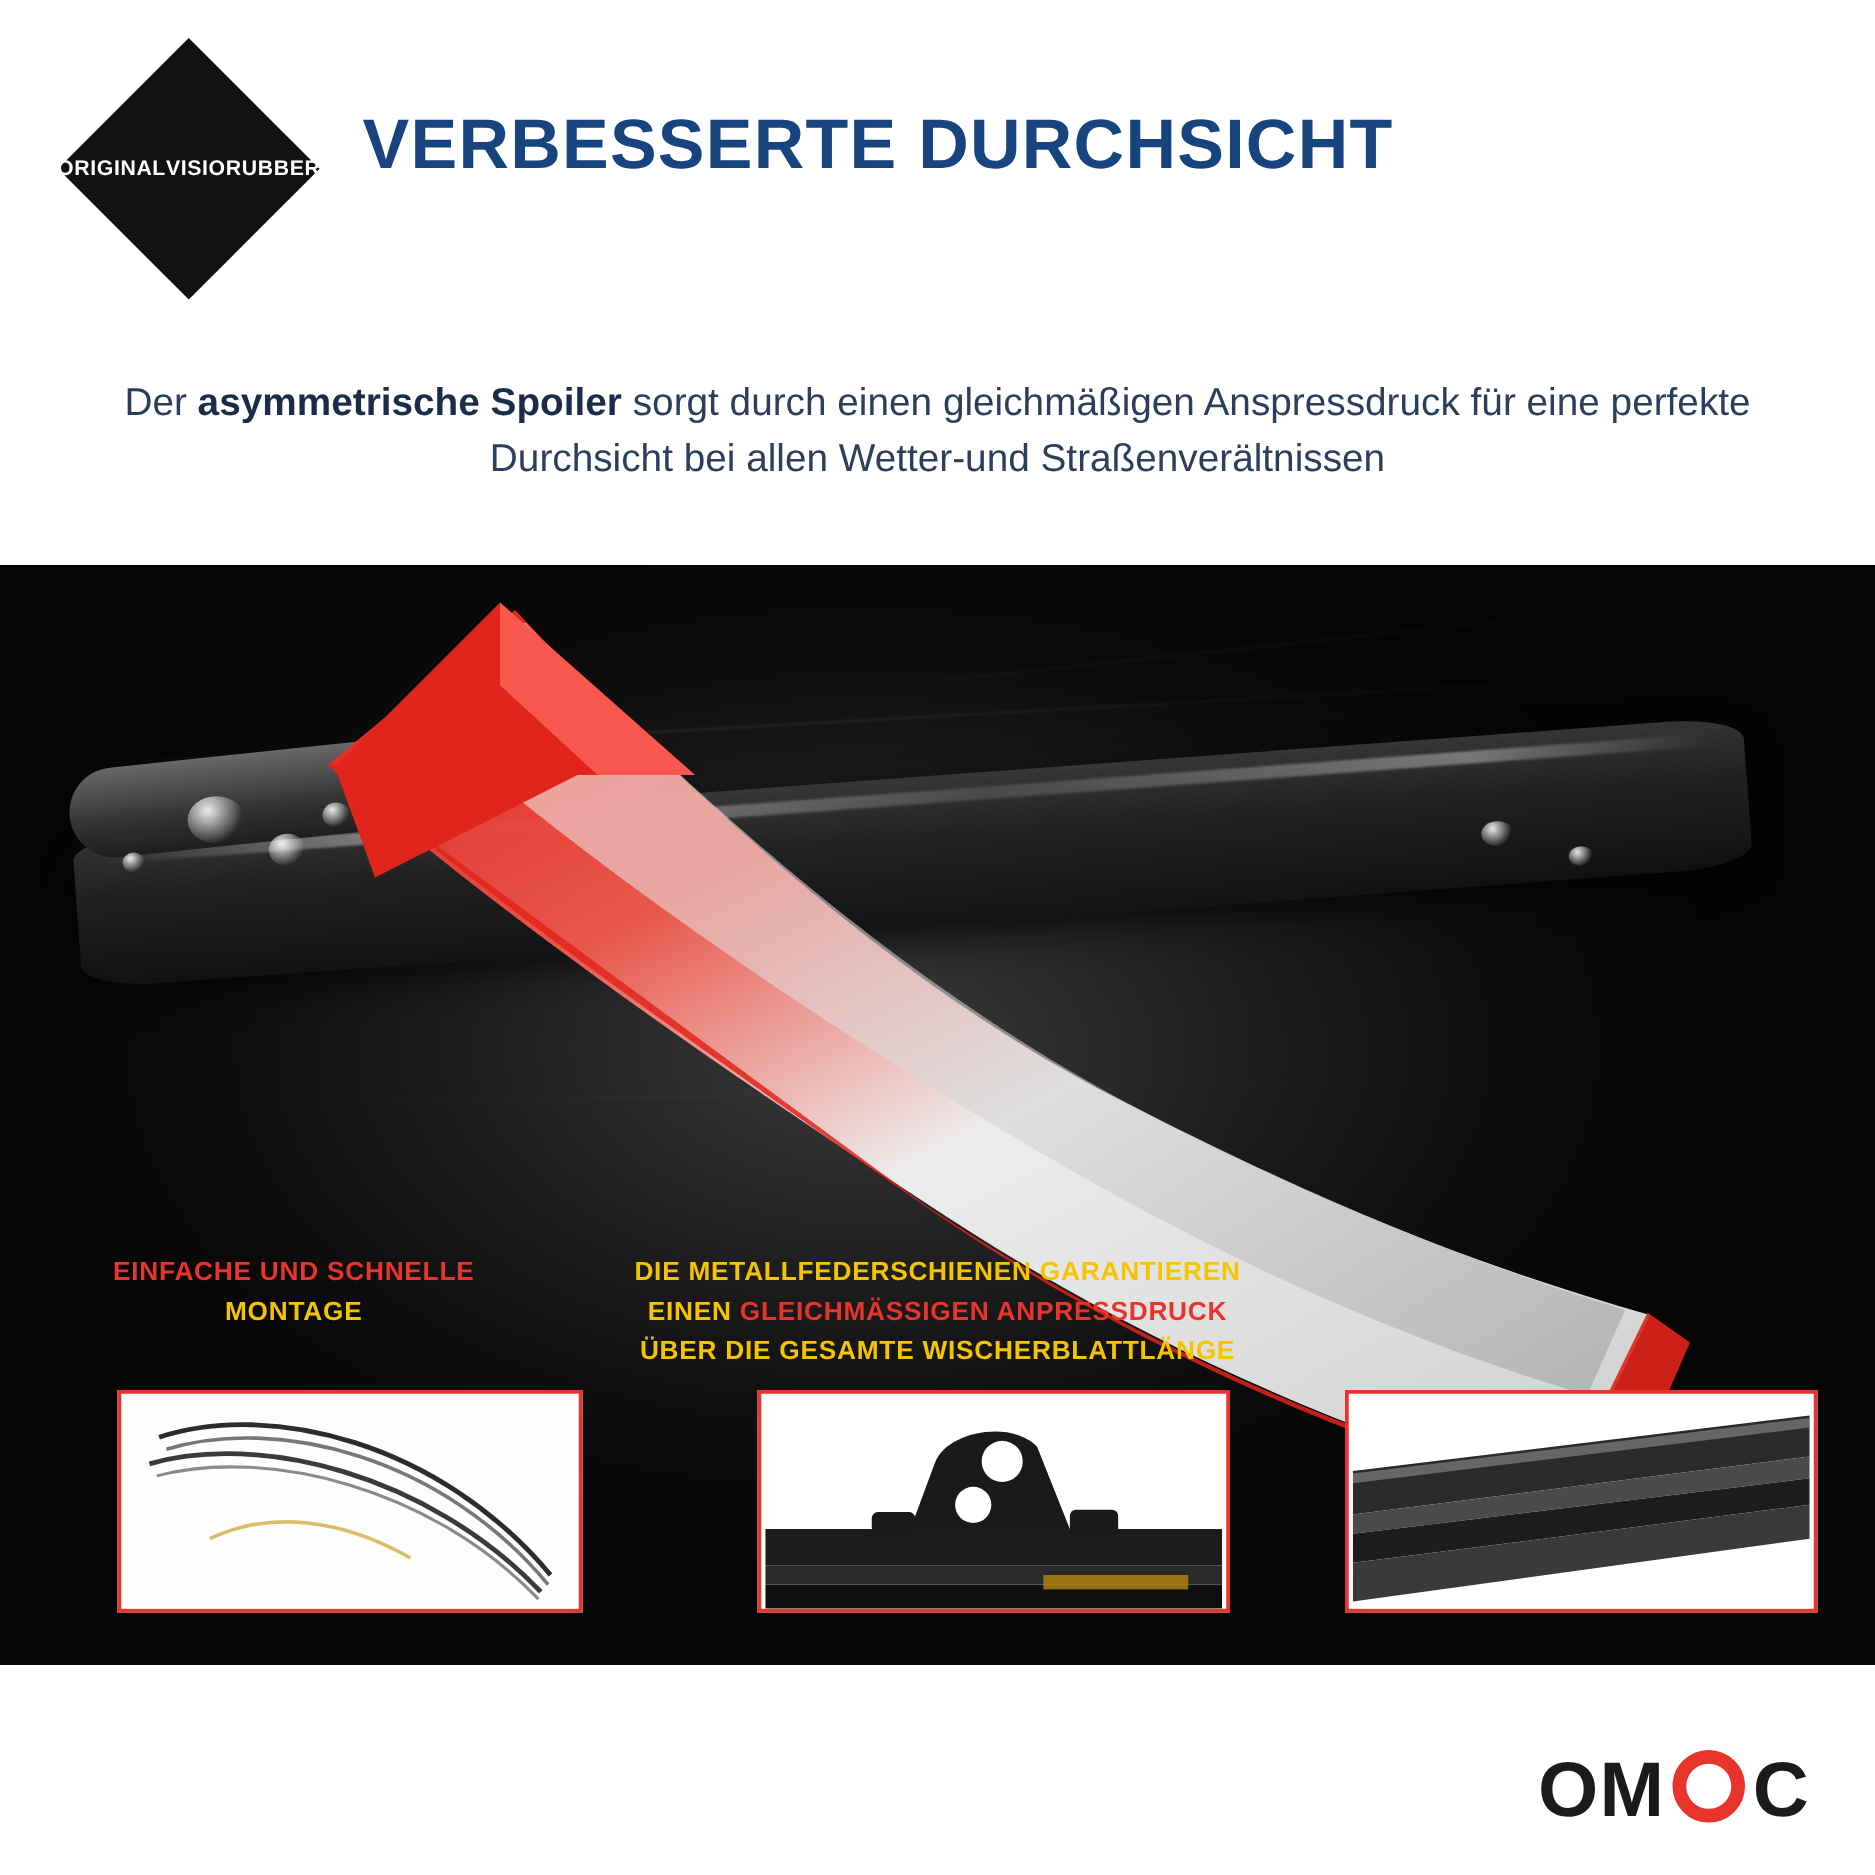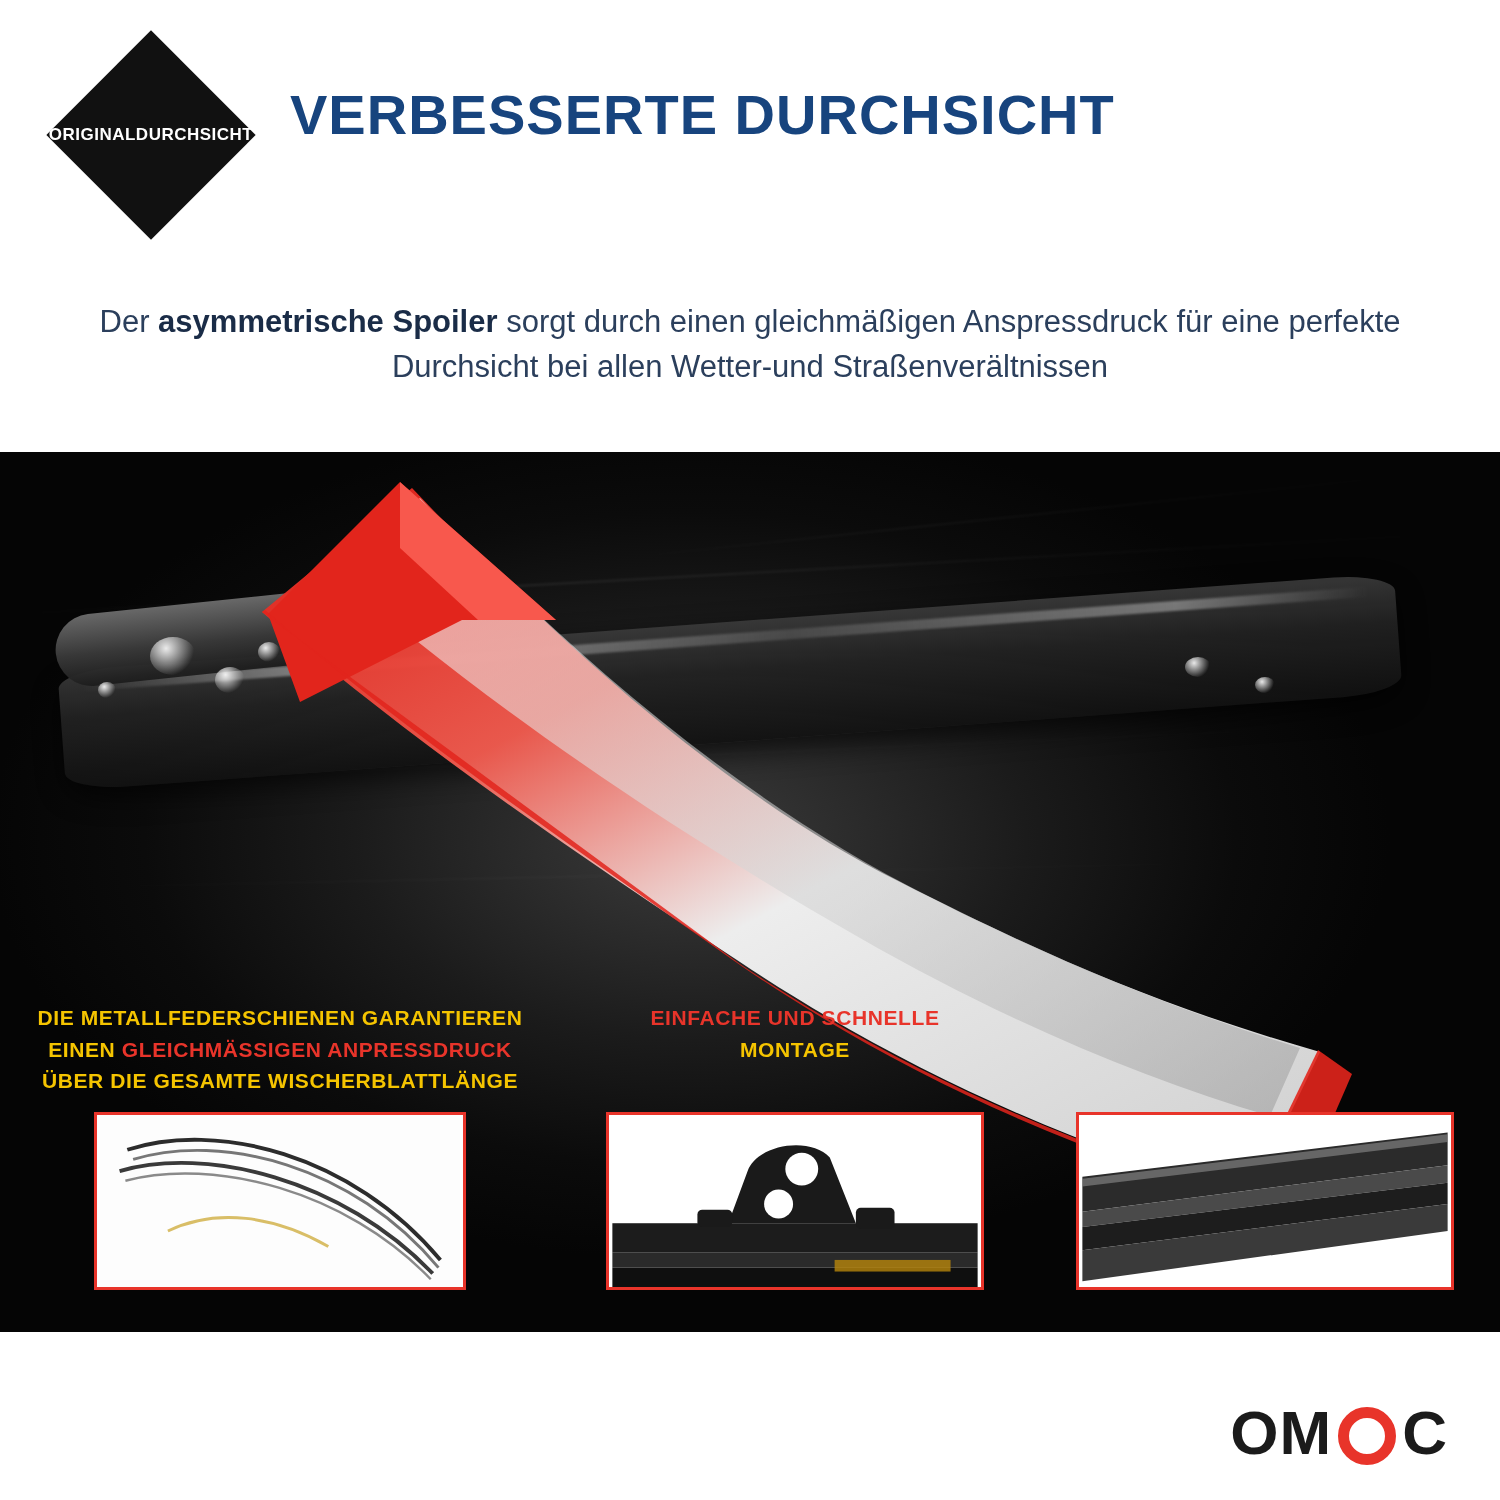--- a/index.html
+++ b/index.html
@@ -188,21 +188,20 @@
   .footer {
     position: absolute;
     bottom: 0; left: 0;
     width: 1500px; height: 168px;
     background: #ffffff;
   }
   .logo {
     position: absolute;
     right: 52px; bottom: 32px;
     display: flex;
-    align-items: center;
     font-size: 62px;
     font-weight: bold;
     letter-spacing: 1px;
     color: #1b1b1b;
   }
   .logo .ring {
     display: inline-block;
     width: 58px; height: 58px;
     border: 11px solid #e8342a;
     border-radius: 50%;
@@ -214,21 +213,21 @@
 </head>
 <body>
 
 <div class="page">
 
   <div class="header">
     <div class="badge-wrap">
       <div class="badge-diamond"></div>
       <div class="badge-text">
         <span class="badge-line">ORIGINAL</span>
-        <span class="badge-line">DURCHSICHT</span>
+        <span class="badge-line">VISIORUBBER</span>
       </div>
     </div>
     <div class="title">VERBESSERTE DURCHSICHT</div>
   </div>
 
   <div class="subtitle">
     <span>Der </span><b>asymmetrische Spoiler</b><span> sorgt durch einen gleichmäßigen Anspressdruck für eine perfekte Durchsicht bei allen Wetter-und Straßenverältnissen</span>
   </div>
 
   <div class="hero">
@@ -278,31 +277,31 @@
       <path d="M400,30 L556,168 L462,168 L300,250 L268,162 Z" fill="#e2251c"></path>
       <path d="M400,30 L556,168 L478,168 L400,96 Z" fill="#ff6a5e" opacity="0.75"></path>
 
       <path d="M1318,598 L1352,622 L1292,760 L1248,742 Z" fill="#e2251c" opacity="0.9"></path>
       <path d="M265,158 L262,160 L740,512 C890,612 1062,692 1252,746 L1292,760
                C1080,706 890,618 730,506 C560,386 400,276 265,158 Z" fill="#e2251c" opacity="0.85"></path>
     </svg>
   </div>
 
   <div class="features">
+    <div class="feature-col c2">
+      <div class="cap">
+        <div class="r">EINFACHE UND SCHNELLE</div>
+        <div class="y">MONTAGE</div>
+      </div>
+    </div>
     <div class="feature-col c1">
       <div class="cap">
         <div class="y">DIE METALLFEDERSCHIENEN GARANTIEREN</div>
         <div><span class="y">EINEN </span><span class="r">GLEICHMÄßIGEN ANPRESSDRUCK</span></div>
         <div class="y">ÜBER DIE GESAMTE WISCHERBLATTLÄNGE</div>
-      </div>
-    </div>
-    <div class="feature-col c2">
-      <div class="cap">
-        <div class="r">EINFACHE UND SCHNELLE</div>
-        <div class="y">MONTAGE</div>
       </div>
     </div>
   </div>
 
   <div class="thumbs">
     <div class="thumb-wrap t1">
       <div class="thumb">
         <svg width="100%" height="100%" viewBox="0 0 372 178">
           <rect x="0" y="0" width="372" height="178" fill="#fdfdfd"></rect>
           <path d="M28,36 C120,6 260,40 352,150" stroke="#2c2c2c" stroke-width="4" fill="none"></path>

